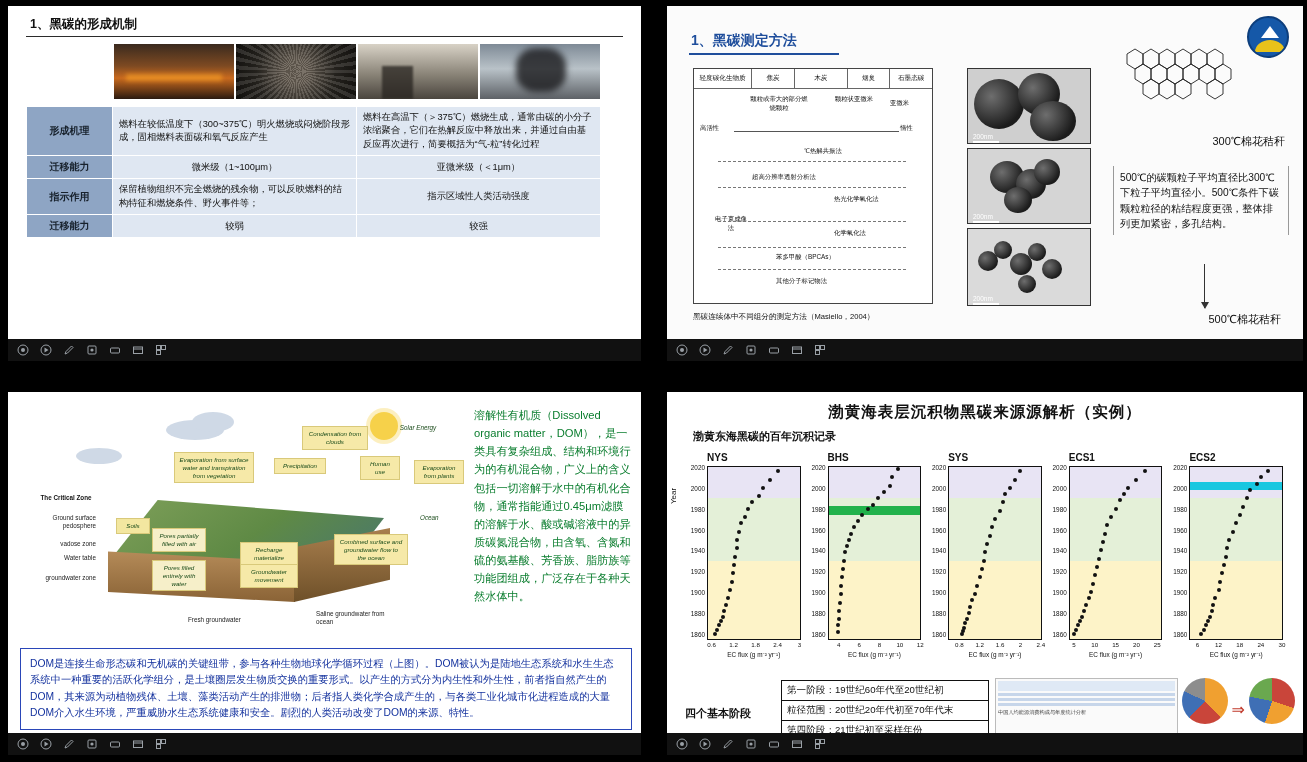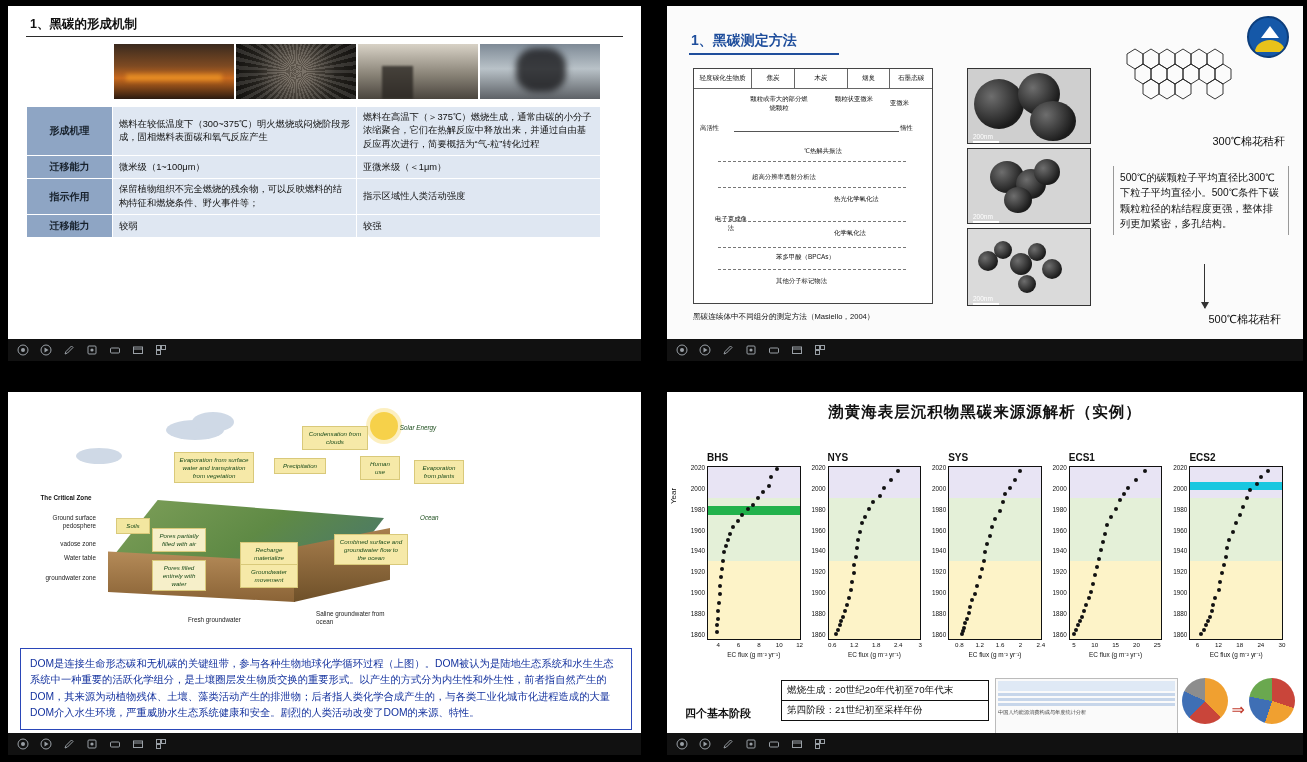--- a/index.html
+++ b/index.html
@@ -68,21 +68,21 @@
   .ph3 { background: linear-gradient(180deg,#d8d2c6 0%,#8a8478 55%,#4a453e 100%); }
   .ph3::after{content:"";position:absolute;left:20%;bottom:0;width:26%;height:60%;background:rgba(40,36,32,.75);filter:blur(1px);}
   .ph4 { background: linear-gradient(180deg,#7e8a96 0%,#b9c2c8 45%,#5d6166 100%); }
   .ph4::after{content:"";position:absolute;left:30%;top:8%;width:42%;height:80%;background:rgba(25,25,28,.8);filter:blur(3px);border-radius:40%;}
 
   .s1-table { width: 574px; margin: 7px 0 0 0; border-collapse: collapse; table-layout: fixed; }
   .s1-table td, .s1-table th { border: 1px solid #fff; vertical-align: middle; }
   .hdr { background:#8ea5c4; color:#1b2a3a; font-weight:700; font-size:10.5px; text-align:center; padding:4px 2px; }
   .rowhdr { background:#8ea5c4; color:#17212c; font-weight:700; font-size:10px; text-align:center; width:86px; padding:4px 2px; }
   .cell { background:#dfe7f2; color:#111; font-size:9.3px; line-height:1.45; padding:4px 6px; }
-  .cell.center { text-align:left; }
+  .cell.center { text-align:center; }
   .corner {
     background:#8ea5c4; position:relative; height:30px;
     background-image: linear-gradient(to top right, transparent calc(50% - .7px), #fff calc(50% - .7px), #fff calc(50% + .7px), transparent calc(50% + .7px));
   }
   .corner .tl { position:absolute; right:5px; top:2px; font-size:9.5px; color:#17212c; font-weight:700;}
   .corner .br { position:absolute; left:5px; bottom:2px; font-size:9.5px; color:#17212c; font-weight:700;}
 
   
   .s2-wrap { position:absolute; inset:0 0 22px 0; background:#fbfbfb; }
   .s2-title { position:absolute; left:24px; top:26px; font-size:14px; font-weight:700; color:#1f4e9c; }
@@ -421,20 +421,21 @@
         <div class="lbl-box" style="left:136px; top:126px; width:54px; background:#f6efc9;">Pores partially filled with air</div>
         <div class="lbl-box" style="left:136px; top:158px; width:54px; background:#f6efc9;">Pores filled entirely with water</div>
         <div class="lbl-box" style="left:224px; top:140px; width:58px;">Recharge materialize</div>
         <div class="lbl-box" style="left:224px; top:162px; width:58px;">Groundwater movement</div>
         <div class="lbl-box" style="left:318px; top:132px; width:74px;">Combined surface and groundwater flow to the ocean</div>
         <div class="lbl-plain left" style="left:404px; top:112px; color:#1a4b1a; font-style:italic;">Ocean</div>
         <div class="lbl-plain left" style="left:172px; top:214px;">Fresh groundwater</div>
         <div class="lbl-plain left" style="left:300px; top:208px; width:70px;">Saline groundwater from ocean</div>
       </div>
 
+      <div class="s3-text-right">溶解性有机质（Dissolved organic matter，DOM），是一类具有复杂组成、结构和环境行为的有机混合物，广义上的含义包括一切溶解于水中的有机化合物，通常指能通过0.45μm滤膜的溶解于水、酸或碱溶液中的异质碳氮混合物，由含氧、含氮和硫的氨基酸、芳香族、脂肪族等功能团组成，广泛存在于各种天然水体中。</div>
       <div class="s3-bottom">DOM是连接生命形态碳和无机碳的关键纽带，参与各种生物地球化学循环过程（上图）。DOM被认为是陆地生态系统和水生生态系统中一种重要的活跃化学组分，是土壤圈层发生物质交换的重要形式。以产生的方式分为内生性和外生性，前者指自然产生的DOM，其来源为动植物残体、土壤、藻类活动产生的排泄物；后者指人类化学合成产生的，与各类工业化城市化进程造成的大量DOM介入水生环境，严重威胁水生态系统健康和安全。剧烈的人类活动改变了DOM的来源、特性。</div>
     </div>
 
     <div class="toolbar">
       <span class="tb-ico">
         <svg viewBox="0 0 12 12" width="12" height="12">
             <circle cx="6" cy="6" r="5" fill="none" stroke="#9aa0a6"></circle>
             <circle cx="6" cy="6" r="2" fill="#9aa0a6"></circle>
           </svg>
         </span>
@@ -473,23 +474,71 @@
             <rect x="1.5" y="6.5" width="4" height="4" fill="none" stroke="#9aa0a6"></rect>
           </svg>
         </span>
     </div>
   </div>
 
   <div class="slide" id="slide4">
     <div class="paper-tex"></div>
     <div class="s4-wrap">
       <div class="s4-title">渤黄海表层沉积物黑碳来源源解析（实例）</div>
+      <div class="s4-sub">渤黄东海黑碳的百年沉积记录</div>
 
       <div class="ylabel-main">Year</div>
       <div class="charts" id="charts-container">
+          <div class="chart">
+            <div class="cname">NYS</div>
+            <div class="plot">
+              <div class="band" style="top: 0%; height: 18.1818%; background: rgb(232, 228, 244);"></div>
+              <div class="band" style="top: 18.1818%; height: 36.3636%; background: rgb(228, 240, 216);"></div>
+              <div class="band" style="top: 54.5455%; height: 45.4545%; background: rgb(253, 243, 200);"></div>
+              <div class="ytick" style="top: 0%;">2020</div>
+              <div class="ytick" style="top: 12.1212%;">2000</div>
+              <div class="ytick" style="top: 24.2424%;">1980</div>
+              <div class="ytick" style="top: 36.3636%;">1960</div>
+              <div class="ytick" style="top: 48.4848%;">1940</div>
+              <div class="ytick" style="top: 60.6061%;">1920</div>
+              <div class="ytick" style="top: 72.7273%;">1900</div>
+              <div class="ytick" style="top: 84.8485%;">1880</div>
+              <div class="ytick" style="top: 96.9697%;">1860</div>
+              <div class="xtick" style="left: 4%;">0.6</div>
+              <div class="xtick" style="left: 28%;">1.2</div>
+              <div class="xtick" style="left: 52%;">1.8</div>
+              <div class="xtick" style="left: 76%;">2.4</div>
+              <div class="xtick" style="left: 100%;">3</div>
+              <div class="pt" style="left: 76%; top: 2.42424%;"></div>
+              <div class="pt" style="left: 68%; top: 7.27273%;"></div>
+              <div class="pt" style="left: 60%; top: 12.1212%;"></div>
+              <div class="pt" style="left: 56%; top: 16.9697%;"></div>
+              <div class="pt" style="left: 48%; top: 20.6061%;"></div>
+              <div class="pt" style="left: 44%; top: 24.2424%;"></div>
+              <div class="pt" style="left: 40%; top: 29.0909%;"></div>
+              <div class="pt" style="left: 36%; top: 32.7273%;"></div>
+              <div class="pt" style="left: 34%; top: 37.5758%;"></div>
+              <div class="pt" style="left: 32%; top: 42.4242%;"></div>
+              <div class="pt" style="left: 31.2%; top: 47.2727%;"></div>
+              <div class="pt" style="left: 30%; top: 52.1212%;"></div>
+              <div class="pt" style="left: 28%; top: 56.9697%;"></div>
+              <div class="pt" style="left: 27.2%; top: 61.8182%;"></div>
+              <div class="pt" style="left: 26%; top: 66.6667%;"></div>
+              <div class="pt" style="left: 24%; top: 71.5152%;"></div>
+              <div class="pt" style="left: 22%; top: 76.3636%;"></div>
+              <div class="pt" style="left: 20%; top: 80%;"></div>
+              <div class="pt" style="left: 18%; top: 83.6364%;"></div>
+              <div class="pt" style="left: 16%; top: 87.2727%;"></div>
+              <div class="pt" style="left: 14%; top: 89.697%;"></div>
+              <div class="pt" style="left: 12%; top: 92.1212%;"></div>
+              <div class="pt" style="left: 10%; top: 94.5455%;"></div>
+              <div class="pt" style="left: 8%; top: 96.9697%;"></div>
+              <div class="xlab">EC flux (g m⁻² yr⁻¹)</div>
+            </div>
+          </div>
           <div class="chart">
             <div class="cname">BHS</div>
             <div class="plot">
               <div class="band" style="top: 0%; height: 18.1818%; background: rgb(232, 228, 244);"></div>
               <div class="band" style="top: 18.1818%; height: 36.3636%; background: rgb(228, 240, 216);"></div>
               <div class="band" style="top: 54.5455%; height: 45.4545%; background: rgb(253, 243, 200);"></div>
               <div class="band" style="top: 22.4242%; height: 5.45455%; background: rgb(34, 178, 76);"></div>
               <div class="ytick" style="top: 0%;">2020</div>
               <div class="ytick" style="top: 12.1212%;">2000</div>
               <div class="ytick" style="top: 24.2424%;">1980</div>
@@ -521,67 +570,20 @@
               <div class="pt" style="left: 16.6667%; top: 54.5455%;"></div>
               <div class="pt" style="left: 15.5556%; top: 59.3939%;"></div>
               <div class="pt" style="left: 14.4444%; top: 64.2424%;"></div>
               <div class="pt" style="left: 13.3333%; top: 69.0909%;"></div>
               <div class="pt" style="left: 13.3333%; top: 73.9394%;"></div>
               <div class="pt" style="left: 12.2222%; top: 78.7879%;"></div>
               <div class="pt" style="left: 11.1111%; top: 83.6364%;"></div>
               <div class="pt" style="left: 11.1111%; top: 88.4848%;"></div>
               <div class="pt" style="left: 10%; top: 92.1212%;"></div>
               <div class="pt" style="left: 10%; top: 95.7576%;"></div>
-              <div class="xlab">EC flux (g m⁻² yr⁻¹)</div>
-            </div>
-          </div>
-          <div class="chart">
-            <div class="cname">NYS</div>
-            <div class="plot">
-              <div class="band" style="top: 0%; height: 18.1818%; background: rgb(232, 228, 244);"></div>
-              <div class="band" style="top: 18.1818%; height: 36.3636%; background: rgb(228, 240, 216);"></div>
-              <div class="band" style="top: 54.5455%; height: 45.4545%; background: rgb(253, 243, 200);"></div>
-              <div class="ytick" style="top: 0%;">2020</div>
-              <div class="ytick" style="top: 12.1212%;">2000</div>
-              <div class="ytick" style="top: 24.2424%;">1980</div>
-              <div class="ytick" style="top: 36.3636%;">1960</div>
-              <div class="ytick" style="top: 48.4848%;">1940</div>
-              <div class="ytick" style="top: 60.6061%;">1920</div>
-              <div class="ytick" style="top: 72.7273%;">1900</div>
-              <div class="ytick" style="top: 84.8485%;">1880</div>
-              <div class="ytick" style="top: 96.9697%;">1860</div>
-              <div class="xtick" style="left: 4%;">0.6</div>
-              <div class="xtick" style="left: 28%;">1.2</div>
-              <div class="xtick" style="left: 52%;">1.8</div>
-              <div class="xtick" style="left: 76%;">2.4</div>
-              <div class="xtick" style="left: 100%;">3</div>
-              <div class="pt" style="left: 76%; top: 2.42424%;"></div>
-              <div class="pt" style="left: 68%; top: 7.27273%;"></div>
-              <div class="pt" style="left: 60%; top: 12.1212%;"></div>
-              <div class="pt" style="left: 56%; top: 16.9697%;"></div>
-              <div class="pt" style="left: 48%; top: 20.6061%;"></div>
-              <div class="pt" style="left: 44%; top: 24.2424%;"></div>
-              <div class="pt" style="left: 40%; top: 29.0909%;"></div>
-              <div class="pt" style="left: 36%; top: 32.7273%;"></div>
-              <div class="pt" style="left: 34%; top: 37.5758%;"></div>
-              <div class="pt" style="left: 32%; top: 42.4242%;"></div>
-              <div class="pt" style="left: 31.2%; top: 47.2727%;"></div>
-              <div class="pt" style="left: 30%; top: 52.1212%;"></div>
-              <div class="pt" style="left: 28%; top: 56.9697%;"></div>
-              <div class="pt" style="left: 27.2%; top: 61.8182%;"></div>
-              <div class="pt" style="left: 26%; top: 66.6667%;"></div>
-              <div class="pt" style="left: 24%; top: 71.5152%;"></div>
-              <div class="pt" style="left: 22%; top: 76.3636%;"></div>
-              <div class="pt" style="left: 20%; top: 80%;"></div>
-              <div class="pt" style="left: 18%; top: 83.6364%;"></div>
-              <div class="pt" style="left: 16%; top: 87.2727%;"></div>
-              <div class="pt" style="left: 14%; top: 89.697%;"></div>
-              <div class="pt" style="left: 12%; top: 92.1212%;"></div>
-              <div class="pt" style="left: 10%; top: 94.5455%;"></div>
-              <div class="pt" style="left: 8%; top: 96.9697%;"></div>
               <div class="xlab">EC flux (g m⁻² yr⁻¹)</div>
             </div>
           </div>
           <div class="chart">
             <div class="cname">SYS</div>
             <div class="plot">
               <div class="band" style="top: 0%; height: 18.1818%; background: rgb(232, 228, 244);"></div>
               <div class="band" style="top: 18.1818%; height: 36.3636%; background: rgb(228, 240, 216);"></div>
               <div class="band" style="top: 54.5455%; height: 45.4545%; background: rgb(253, 243, 200);"></div>
               <div class="ytick" style="top: 0%;">2020</div>
@@ -718,21 +720,22 @@
               <div class="pt" style="left: 15.3846%; top: 94.5455%;"></div>
               <div class="pt" style="left: 11.5385%; top: 96.9697%;"></div>
               <div class="xlab">EC flux (g m⁻² yr⁻¹)</div>
             </div>
           </div>
         </div>
 
       <div class="stages">
         <div class="stages-lead">四个基本阶段</div>
         <div class="stage-list">
-          <div class="stage-item">燃烧生成：20世纪20年代初至70年代末</div>
+          <div class="stage-item">第一阶段：19世纪60年代至20世纪初</div>
+          <div class="stage-item">粒径范围：20世纪20年代初至70年代末</div>
           <div class="stage-item">第四阶段：21世纪初至采样年份</div>
         </div>
       </div>
 
       <div class="s4-extra">
         <div class="minibox">
           <div style="height:10px;background:#dfe9f5;margin-bottom:2px;"></div>
           <div style="height:3px;background:#c7d6ea;margin-bottom:2px;"></div>
           <div style="height:3px;background:#c7d6ea;margin-bottom:2px;"></div>
           <div style="height:3px;background:#c7d6ea;"></div>

